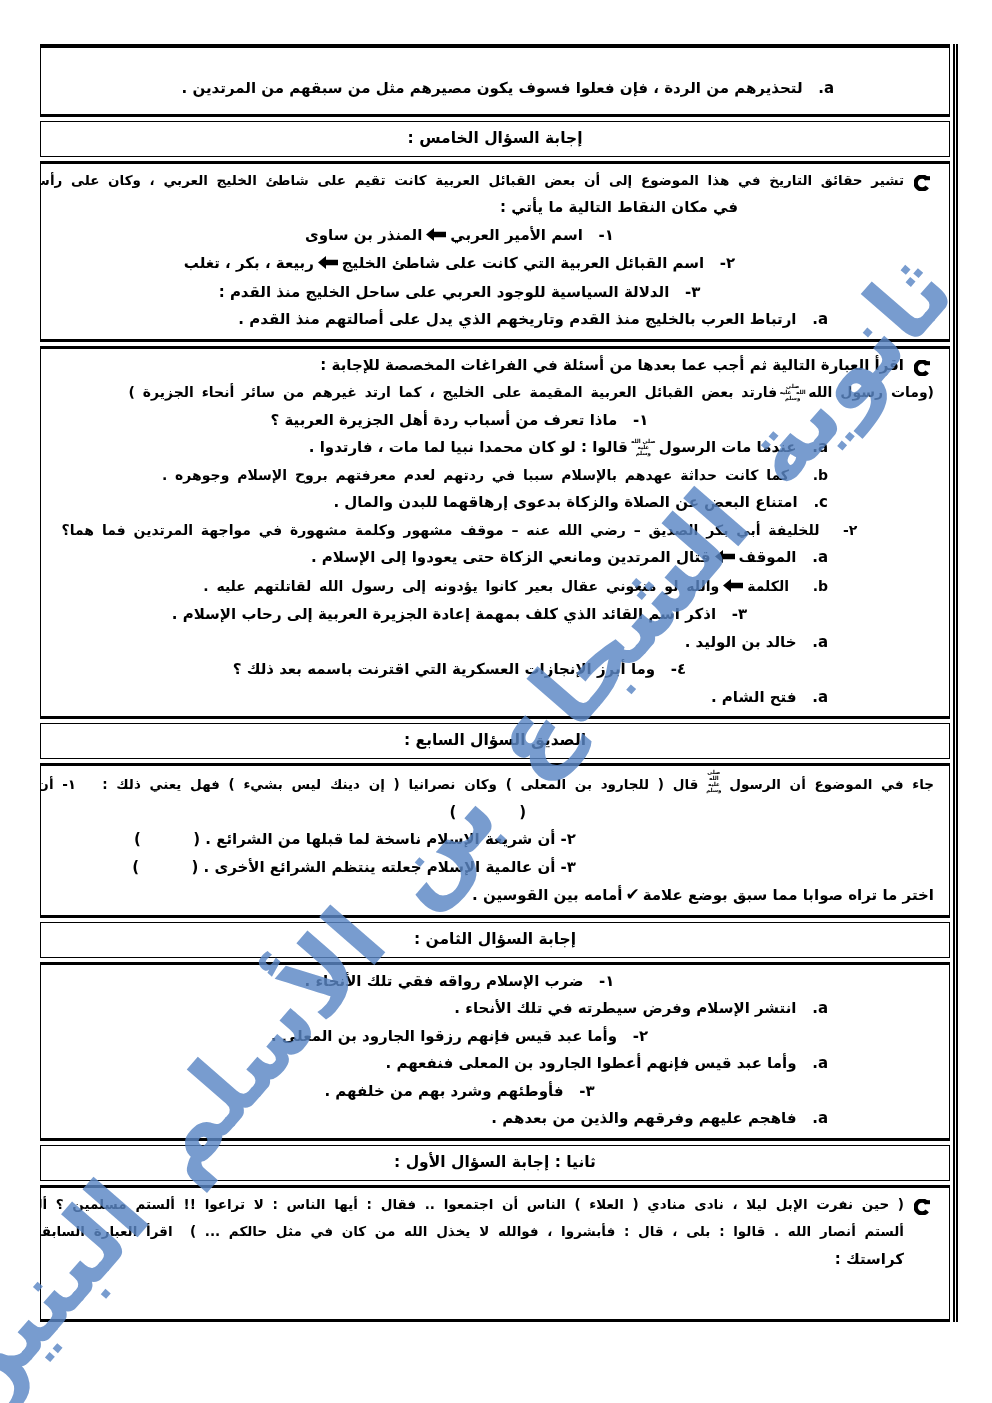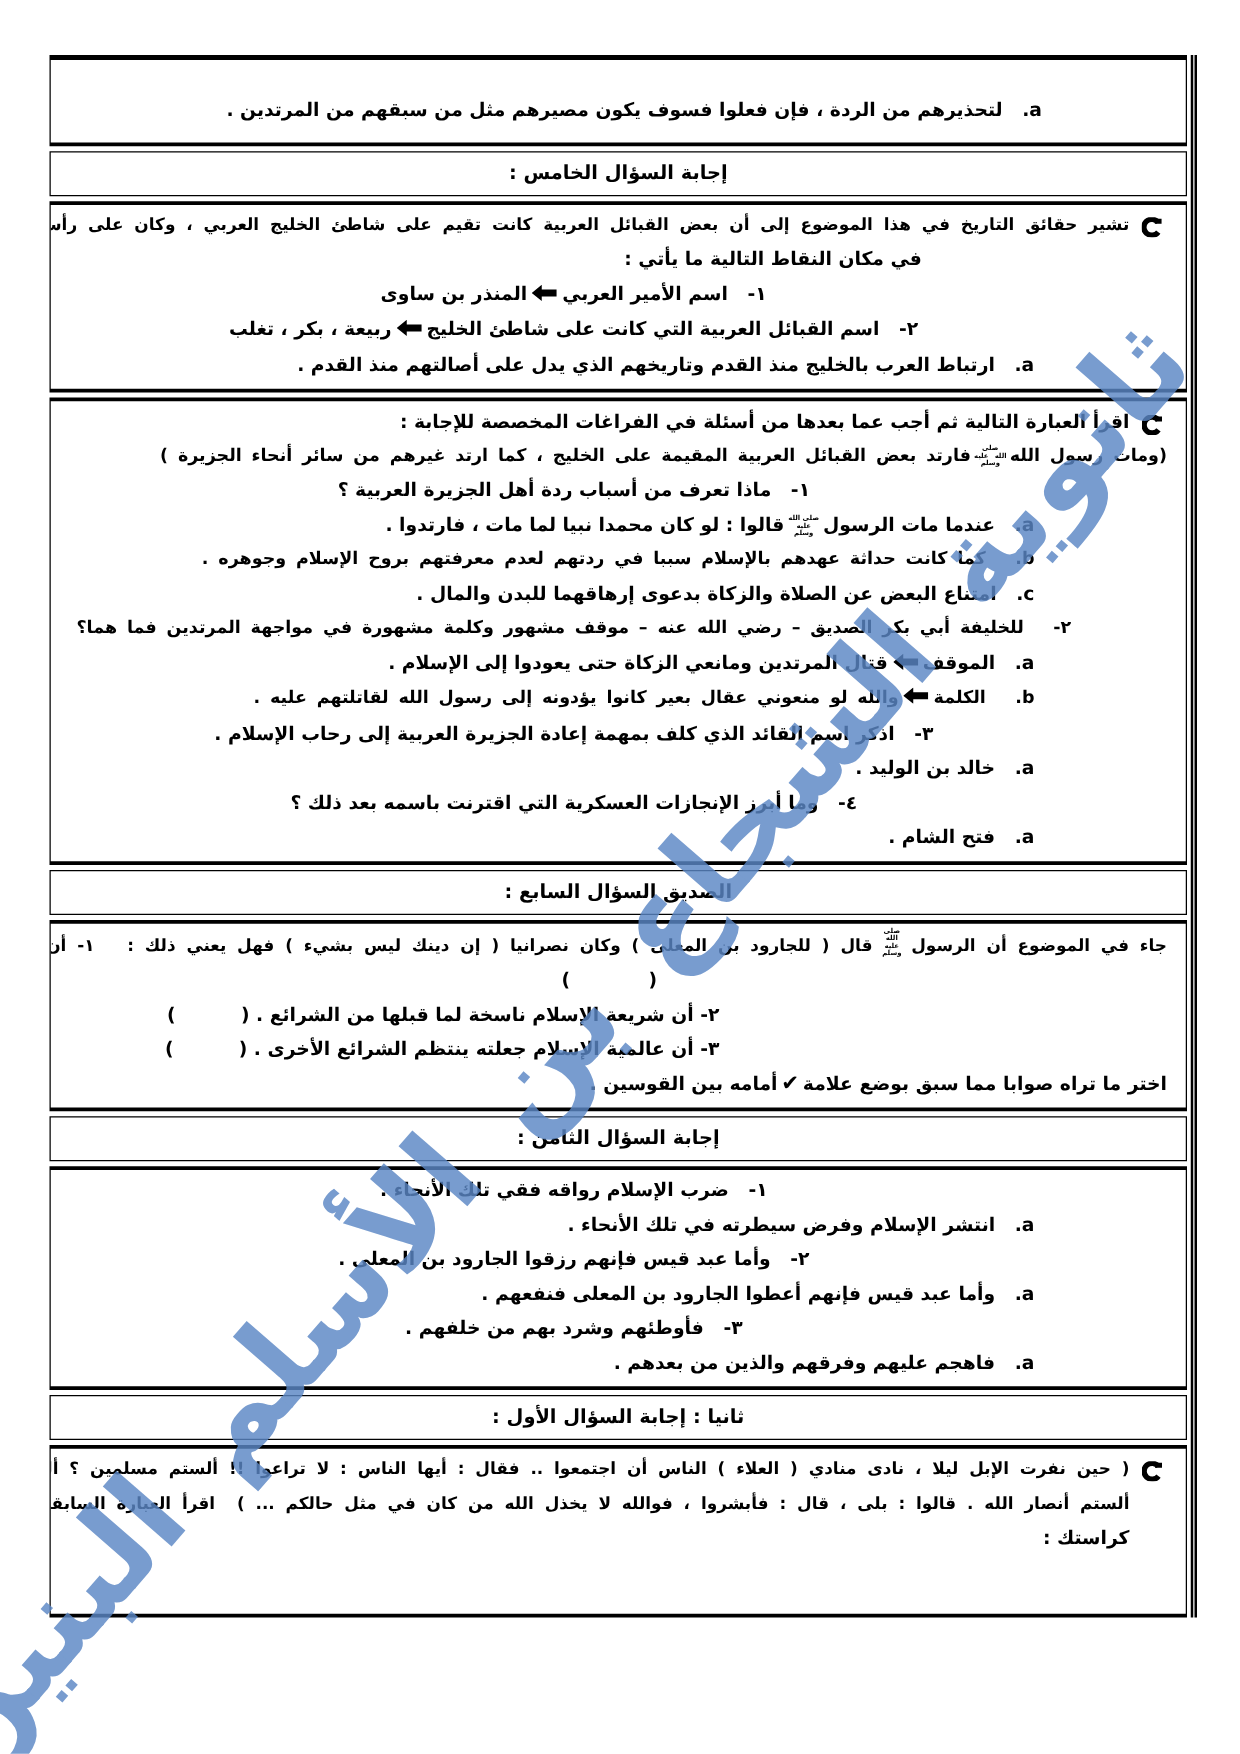--- a/index.html
+++ b/index.html
@@ -74,20 +74,21 @@
     <div class="line l1">
       <span>١-&nbsp;&nbsp;&nbsp;اسم الأمير العربي</span><span class="arrow"><svg width="20" height="13" viewBox="0 0 20 13">
             <path d="M0 6.5 L8 0 L8 3.7 H20 V9.3 H8 L8 13 Z" fill="#000"></path>
           </svg></span><span>المنذر بن ساوى</span>
     </div>
     <div class="line l1">
       <span>٢-&nbsp;&nbsp;&nbsp;اسم القبائل العربية التي كانت على شاطئ الخليج</span><span class="arrow"><svg width="20" height="13" viewBox="0 0 20 13">
             <path d="M0 6.5 L8 0 L8 3.7 H20 V9.3 H8 L8 13 Z" fill="#000"></path>
           </svg></span><span>ربيعة ، بكر ، تغلب</span>
     </div>
+    <div class="line l1">٣-&nbsp;&nbsp;&nbsp;الدلالة السياسية للوجود العربي على ساحل الخليج منذ القدم :</div>
     <div class="line l2">a.&nbsp;&nbsp;&nbsp;ارتباط العرب بالخليج منذ القدم وتاريخهم الذي يدل على أصالتهم منذ القدم .</div>
   </div>
 
   <div class="box">
     <div class="para line">
       <span class="bullet-icon">
         <svg width="16" height="16" viewBox="0 0 20 20">
             <path d="M16.5 5.2 A8 8 0 1 0 16.5 14.8" fill="none" stroke="#000" stroke-width="5.4"></path>
             <rect x="13" y="1.5" width="7" height="5" fill="#000"></rect>
           </svg>

